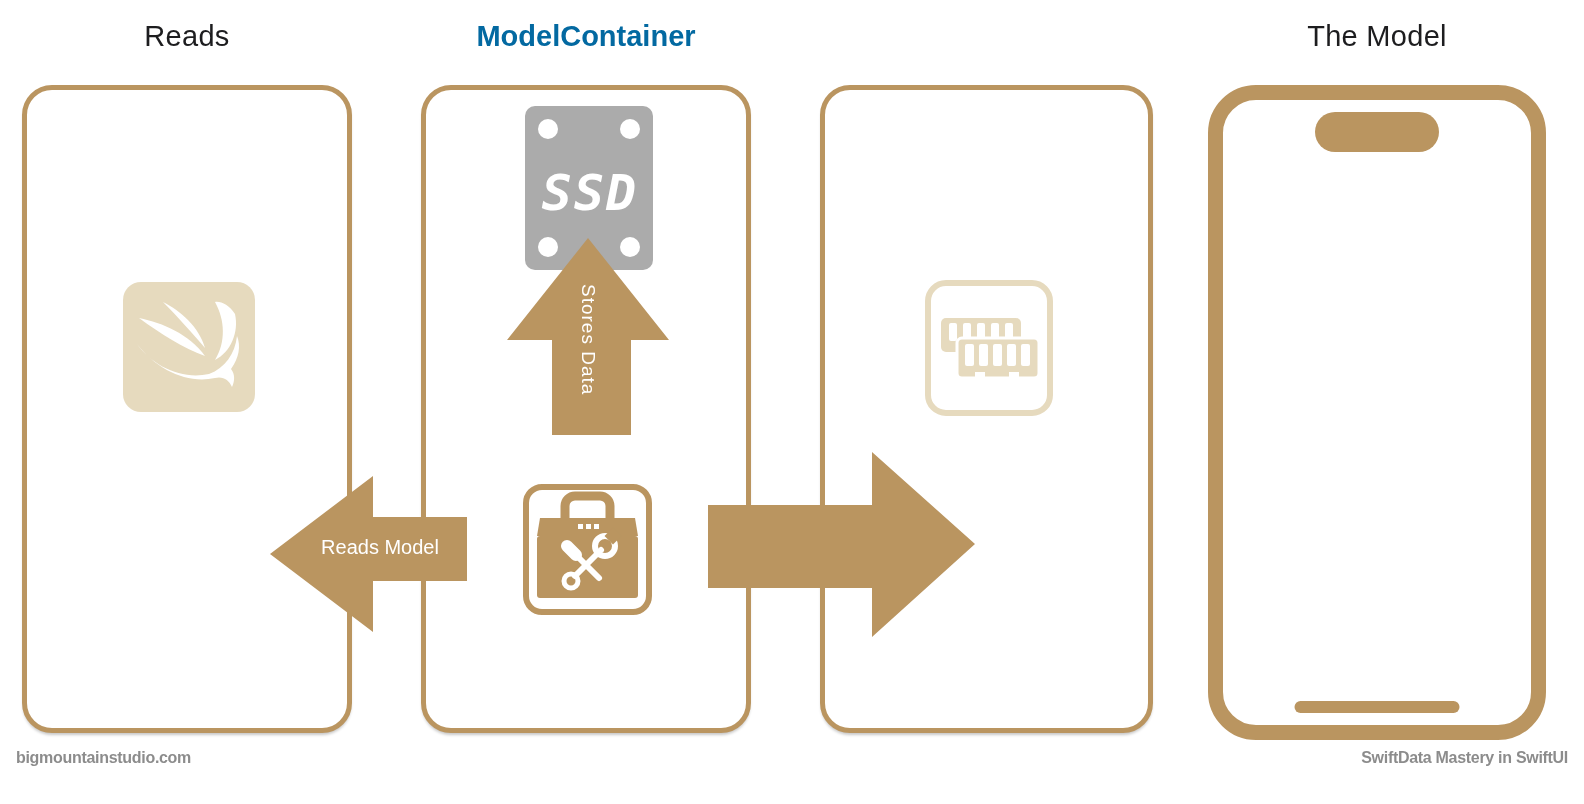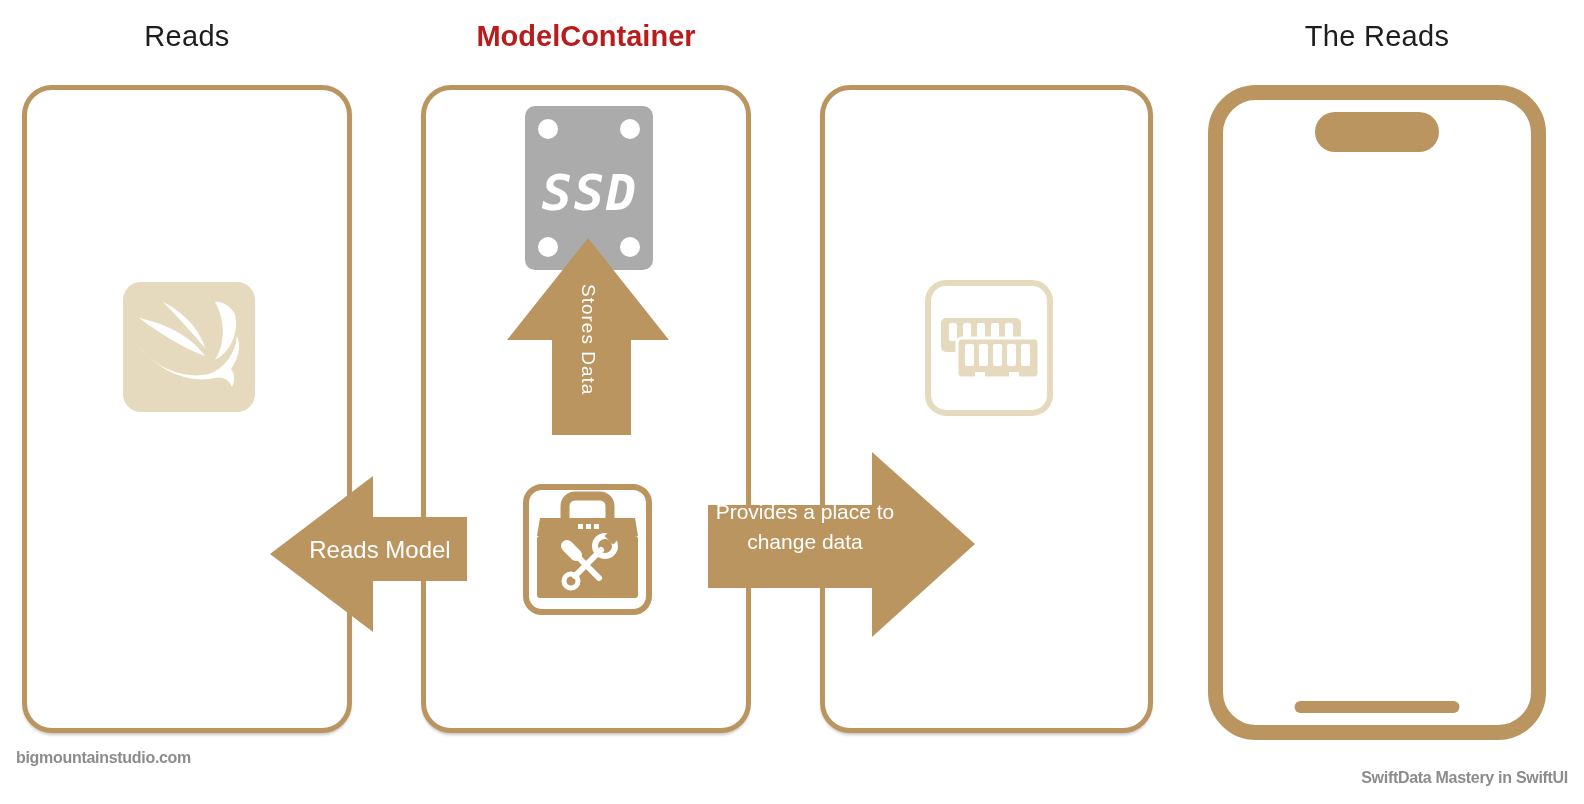--- a/index.html
+++ b/index.html
@@ -10,21 +10,21 @@
     --c-title_dark:#1D1D1F;
   }
   *{margin:0;padding:0;box-sizing:border-box;}
   html,body{width:1584px;height:804px;background:#fff;overflow:hidden;}
   body{font-family:"Liberation Sans", sans-serif;}
   .stage{position:relative;width:1584px;height:804px;background:#fff;}
 
   
   .title{position:absolute;top:16px;height:40px;line-height:40px;font-size:29px;
          text-align:center;color:var(--c-title_dark);font-weight:300;letter-spacing:.3px;}
-  .title.bold{font-weight:700;color:#b91c1c;letter-spacing:0;}
+  .title.bold{font-weight:700;color:#0369a1;letter-spacing:0;}
   .t1{left:22px;width:330px;}
   .t2{left:421px;width:330px;}
   .t3{left:820px;width:333px;}
   .t4{left:1208px;width:338px;}
 
   
   .box{position:absolute;top:85px;height:648px;border:5px solid var(--c-gold);
        border-radius:30px;background:#fff;box-shadow:0 3px 3px -1px rgba(0,0,0,.22);}
   .box1{left:22px;width:330px;}
   .box2{left:421px;width:330px;}
@@ -46,42 +46,42 @@
   .ram{left:925px;top:280px;width:128px;height:136px;}
 
   
   .arrow{position:absolute;}
   .arrow polygon{fill:var(--c-gold);}
   .arrow-up{left:507px;top:238px;width:162px;height:197px;}
   .arrow-left{left:270px;top:476px;width:197px;height:157px;}
   .arrow-right{left:708px;top:452px;width:267px;height:186px;}
 
   .arrow-label{position:absolute;color:#fff;font-weight:400;}
-  .lbl-reads{left:295px;top:536px;width:170px;text-align:center;font-size:24px;}
+  .lbl-reads{left:295px;top:536px;width:170px;text-align:center;font-size:20px;}
   .lbl-stores{left:507px;top:252px;width:162px;height:176px;
               display:flex;align-items:center;justify-content:center;}
   .lbl-stores span{writing-mode:vertical-rl;font-size:19px;letter-spacing:1px;}
   .lbl-provides{left:710px;top:497px;width:190px;text-align:center;
                 font-size:21px;line-height:30px;}
 
   
   .footer-item{position:absolute;top:749px;font-size:16px;font-weight:700;
                color:var(--c-footer_gray);letter-spacing:-.3px;}
   .f-left{left:16px;}
   .f-center{left:0;width:1584px;text-align:center;}
-  .f-right{right:16px;margin-top:20px;}
+  .f-right{right:16px;}
 </style>
 </head>
 <body>
 
 <div class="stage">
 
   <div class="title t1">Reads</div>
   <div class="title t2 bold">ModelContainer</div>
-  <div class="title t4">The Reads</div>
+  <div class="title t4">The Model</div>
 
   <div class="box box1"></div>
   <div class="box box2"></div>
   <div class="box box3"></div>
 
   <div class="phone">
     <div class="island"></div>
     <div class="homebar"></div>
   </div>
 
@@ -152,21 +152,17 @@
   </div>
 
   <svg class="arrow arrow-left" viewBox="0 0 197 157" aria-hidden="true">
     <polygon points="0,78 103,0 103,41 197,41 197,105 103,105 103,156"></polygon>
   </svg>
   <div class="arrow-label lbl-reads">Reads Model</div>
 
   <svg class="arrow arrow-right" viewBox="0 0 267 186" aria-hidden="true">
     <polygon points="0,53 164,53 164,0 267,92 164,185 164,136 0,136"></polygon>
   </svg>
-  <div class="arrow-label lbl-provides">
-    <div>Provides a place to</div>
-    <div>change data</div>
-  </div>
 
   <div class="footer-item f-left">bigmountainstudio.com</div>
   <div class="footer-item f-right">SwiftData Mastery in SwiftUI</div>
 
 </div>
 
 </body></html>

